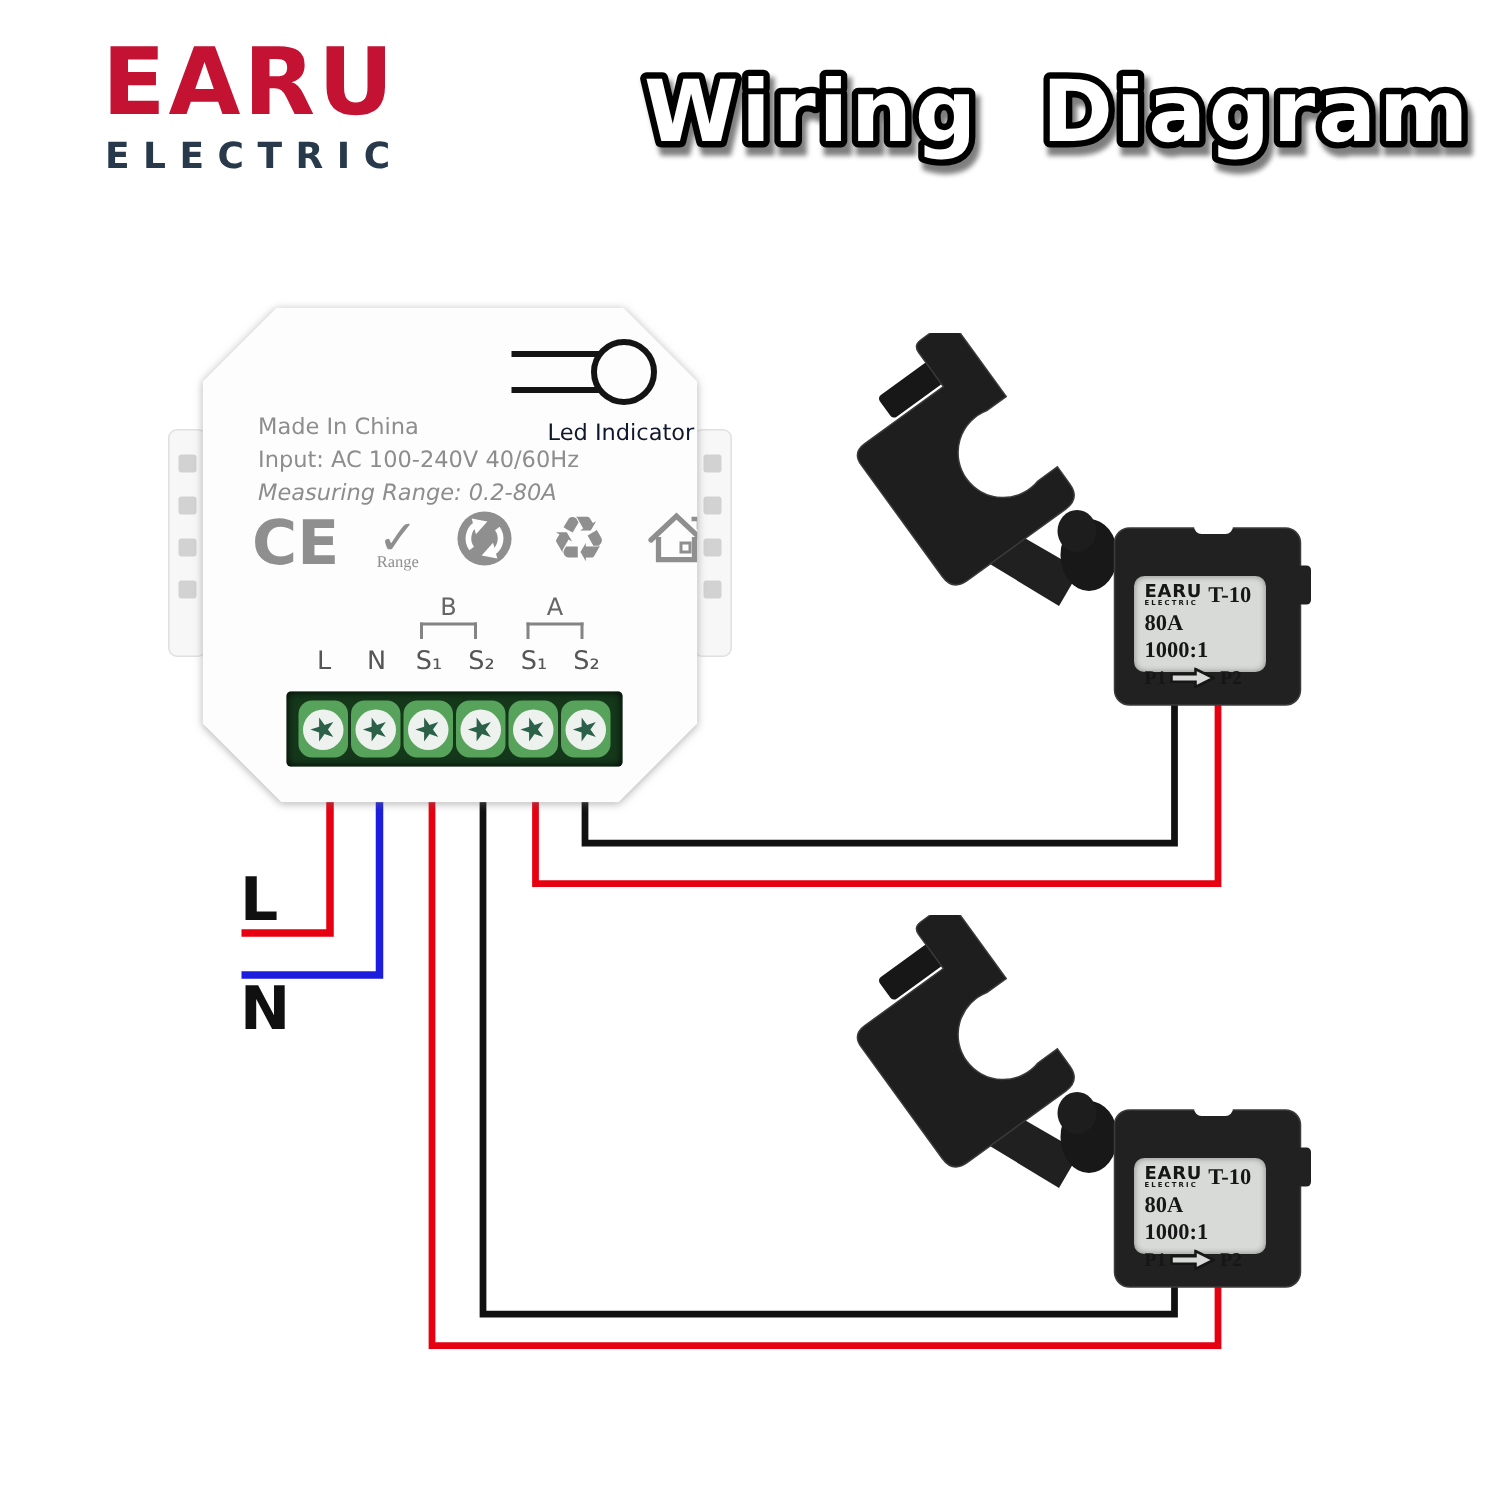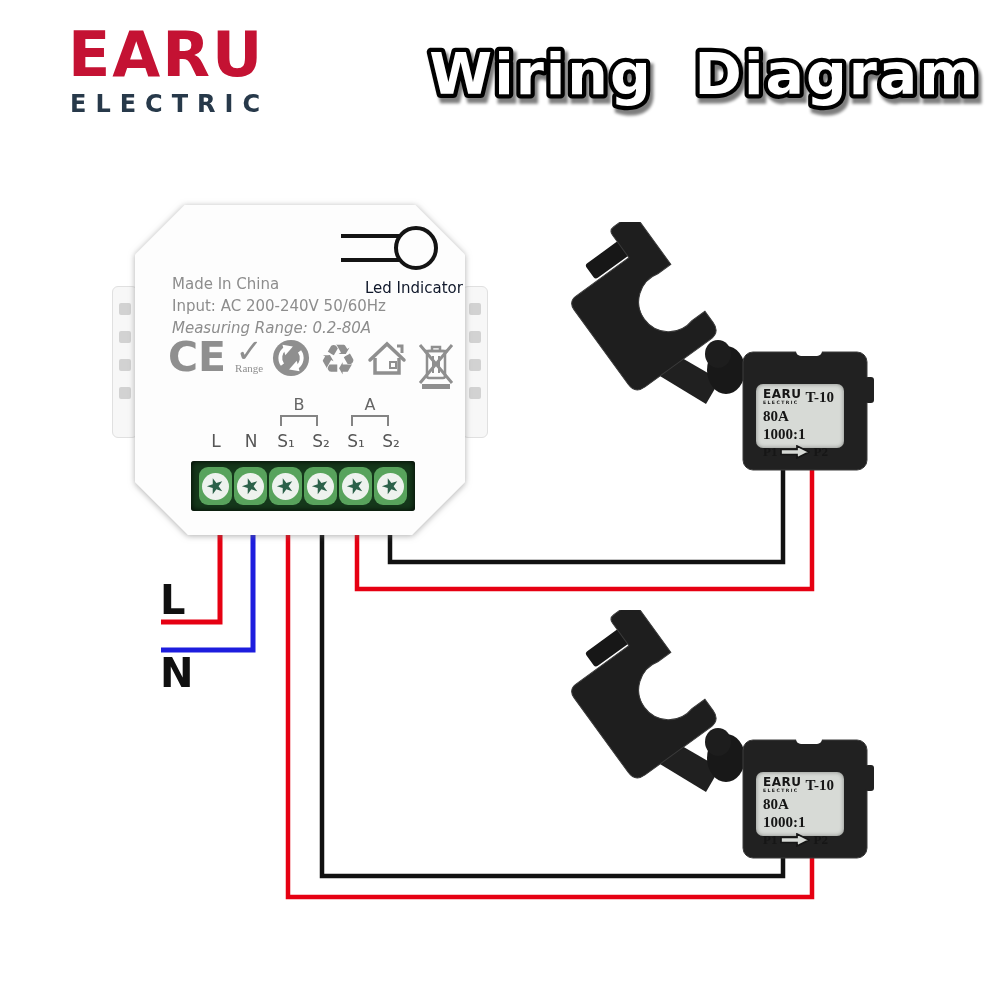--- a/index.html
+++ b/index.html
@@ -35,21 +35,21 @@
   .group-label{position:absolute;width:38px;text-align:center;font-size:16px;color:#666;}
   .bracket{position:absolute;width:38px;height:11px;border:2px solid #848484;border-bottom:none;box-sizing:border-box;}
   .tlabel{position:absolute;top:226px;transform:translateX(-50%);font-size:17px;color:#565656;font-weight:500;}
 
   .tblock{position:absolute;left:56px;top:256px;width:224px;height:50px;background:#15381b;border-radius:3px;
           display:flex;align-items:center;padding:0 8px;gap:2px;box-sizing:border-box;box-shadow:inset 0 0 6px #000;}
   .tcell{width:33px;height:38px;background:#58a35c;border-radius:9px;display:flex;align-items:center;justify-content:center;}
   .screw{width:27px;height:27px;background:#eef2ee;border-radius:50%;display:flex;align-items:center;justify-content:center;}
   .screw span{font-size:21px;color:#2b6149;transform:rotate(-18deg);line-height:1;}
 
-  .icon-row{position:absolute;left:33px;top:134px;display:flex;align-items:flex-start;gap:9px;height:56px;}
+  .icon-row{position:absolute;left:33px;top:120px;display:flex;align-items:flex-end;gap:25px;height:56px;}
   .icon-ce{font-size:41px;font-weight:600;color:#8f8f8f;line-height:.9;letter-spacing:0px;}
   .icon-rohs{display:flex;flex-direction:column;align-items:center;color:#8f8f8f;line-height:1;}
   .icon-rohs .chk{font-size:32px;font-weight:700;line-height:.8;}
   .icon-rohs .rtxt{font-size:11px;font-family:"Liberation Serif",serif;margin-top:-2px;}
   .icon-recycle{font-size:42px;color:#8f8f8f;line-height:1;}
 
   
   .ct{position:absolute;width:310px;height:252px;z-index:2;}
   .ct-label{position:absolute;left:188px;top:162px;width:88px;height:64px;background:#d7dad6;border-radius:7px;
             box-sizing:border-box;padding:5px 6px 4px 7px;box-shadow:inset 0 0 4px rgba(0,0,0,.4);color:#161616;}
@@ -109,21 +109,21 @@
     <div class="device-body">
 
       <svg class="fork" width="112" height="52" viewBox="0 0 112 52">
         <line x1="6" y1="13" x2="68" y2="13" stroke="#141414" stroke-width="4"></line>
         <line x1="6" y1="37" x2="68" y2="37" stroke="#141414" stroke-width="4"></line>
         <circle cx="81" cy="25" r="20" fill="#fdfdfd" stroke="#141414" stroke-width="4"></circle>
       </svg>
       <div class="led-label">Led Indicator</div>
 
       <div class="dev-text" style="left:37px;top:70px;">Made In China</div>
-      <div class="dev-text" style="left:37px;top:92px;">Input: AC 200-240V 50/60Hz</div>
+      <div class="dev-text" style="left:37px;top:92px;">Input: AC 100-240V 40/60Hz</div>
       <div class="dev-text" style="left:37px;top:114px;font-style:italic;">Measuring Range: 0.2-80A</div>
 
       <div class="icon-row">
         <span class="icon-ce">CE</span>
         <span class="icon-rohs">
           <span class="chk">✓</span>
           <span class="rtxt">Range</span>
         </span>
         <svg width="38" height="38" viewBox="0 0 40 40" style="margin-bottom:3px;">
           <circle cx="20" cy="20" r="19" fill="#8f8f8f"></circle>

